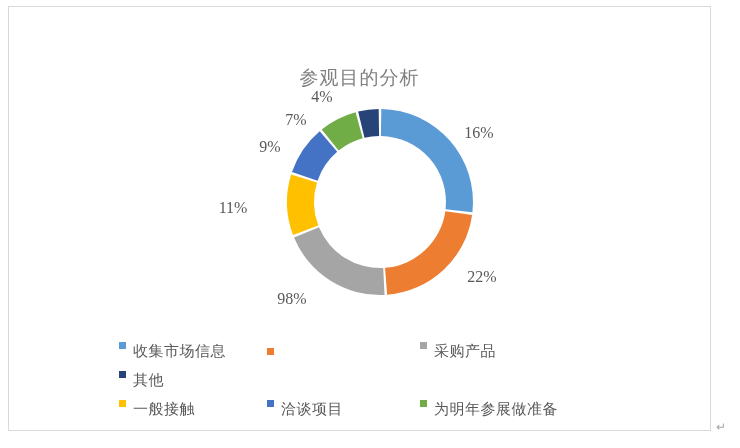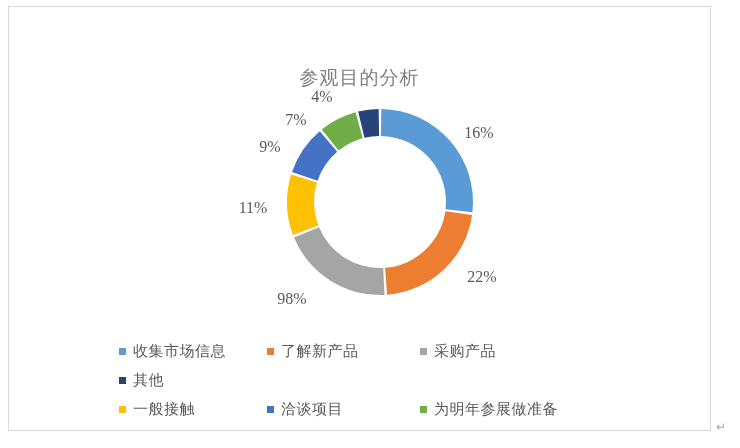--- a/index.html
+++ b/index.html
@@ -69,21 +69,20 @@
     top: 330px;
     width: 580px;
   }
   .legend-row {
     display: flex;
     height: 29px;
     align-items: center;
   }
   .legend-item {
     display: flex;
-    align-items: center;
     white-space: nowrap;
   }
   .legend-item.col0 { width: 148px; }
   .legend-item.col1 { width: 153px; }
   .legend-item.col2 { width: 200px; }
   .legend-swatch {
     width: 7px;
     height: 7px;
     margin-right: 7px;
     flex: none;
@@ -121,36 +120,35 @@
             <path d="M 284.0612120951706 228.02494750395672 A 93 93 0 0 1 282.15911232262204 167.4991513459037 L 307.9516280999253 175.48326869709297 A 66 66 0 0 0 309.30150535786305 218.43705951893702 Z" fill="#FFC000"></path>
             <path d="M 282.96161880924024 165.02929034356245 A 93 93 0 0 1 310.7248492011288 124.17693739908353 L 328.2240865298333 144.7384717025754 A 66 66 0 0 0 308.521148832364 173.73046411478626 Z" fill="#4472C4"></path>
             <path d="M 312.7258455431052 122.5215692613729 A 93 93 0 0 1 346.61640638639943 105.25346601407507 L 353.6955142097028 131.30891136482745 A 66 66 0 0 0 329.64414844994565 143.5636943145227 Z" fill="#70AD47"></path>
             <path d="M 349.1317834814591 104.60762694619521 A 93 93 0 0 1 369.7015172284594 102.0090652671347 L 370.0784960976163 129.0064334153859 A 66 66 0 0 0 355.48062053522904 130.85057396181594 Z" fill="#264478"></path>
           </g>
       </svg>
       <div id="pct-labels">
           <div class="pct-label" style="left: 470px; top: 126px;">16%</div>
           <div class="pct-label" style="left: 473px; top: 270px;">22%</div>
           <div class="pct-label" style="left: 283px; top: 292px;">98%</div>
-          <div class="pct-label" style="left: 224px; top: 201px; margin-left: 20px;">11%</div>
+          <div class="pct-label" style="left: 224px; top: 201px;">11%</div>
           <div class="pct-label" style="left: 261px; top: 140px;">9%</div>
           <div class="pct-label" style="left: 287px; top: 113px;">7%</div>
           <div class="pct-label" style="left: 313px; top: 90px;">4%</div>
         </div>
     </div>
 
     <div id="legend">
         <div class="legend-row">
           <div class="legend-item col0">
             <span class="legend-swatch" style="background: rgb(91, 155, 213);"></span>
             <span class="legend-text">收集市场信息</span>
           </div>
           <div class="legend-item col1">
             <span class="legend-swatch" style="background: rgb(237, 125, 49);"></span>
-            <span class="legend-text">了解新产品</span>
           </div>
           <div class="legend-item col2">
             <span class="legend-swatch" style="background: rgb(165, 165, 165);"></span>
             <span class="legend-text">采购产品</span>
           </div>
         </div>
         <div class="legend-row">
           <div class="legend-item col0">
             <span class="legend-swatch" style="background: rgb(38, 68, 120);"></span>
             <span class="legend-text">其他</span>

